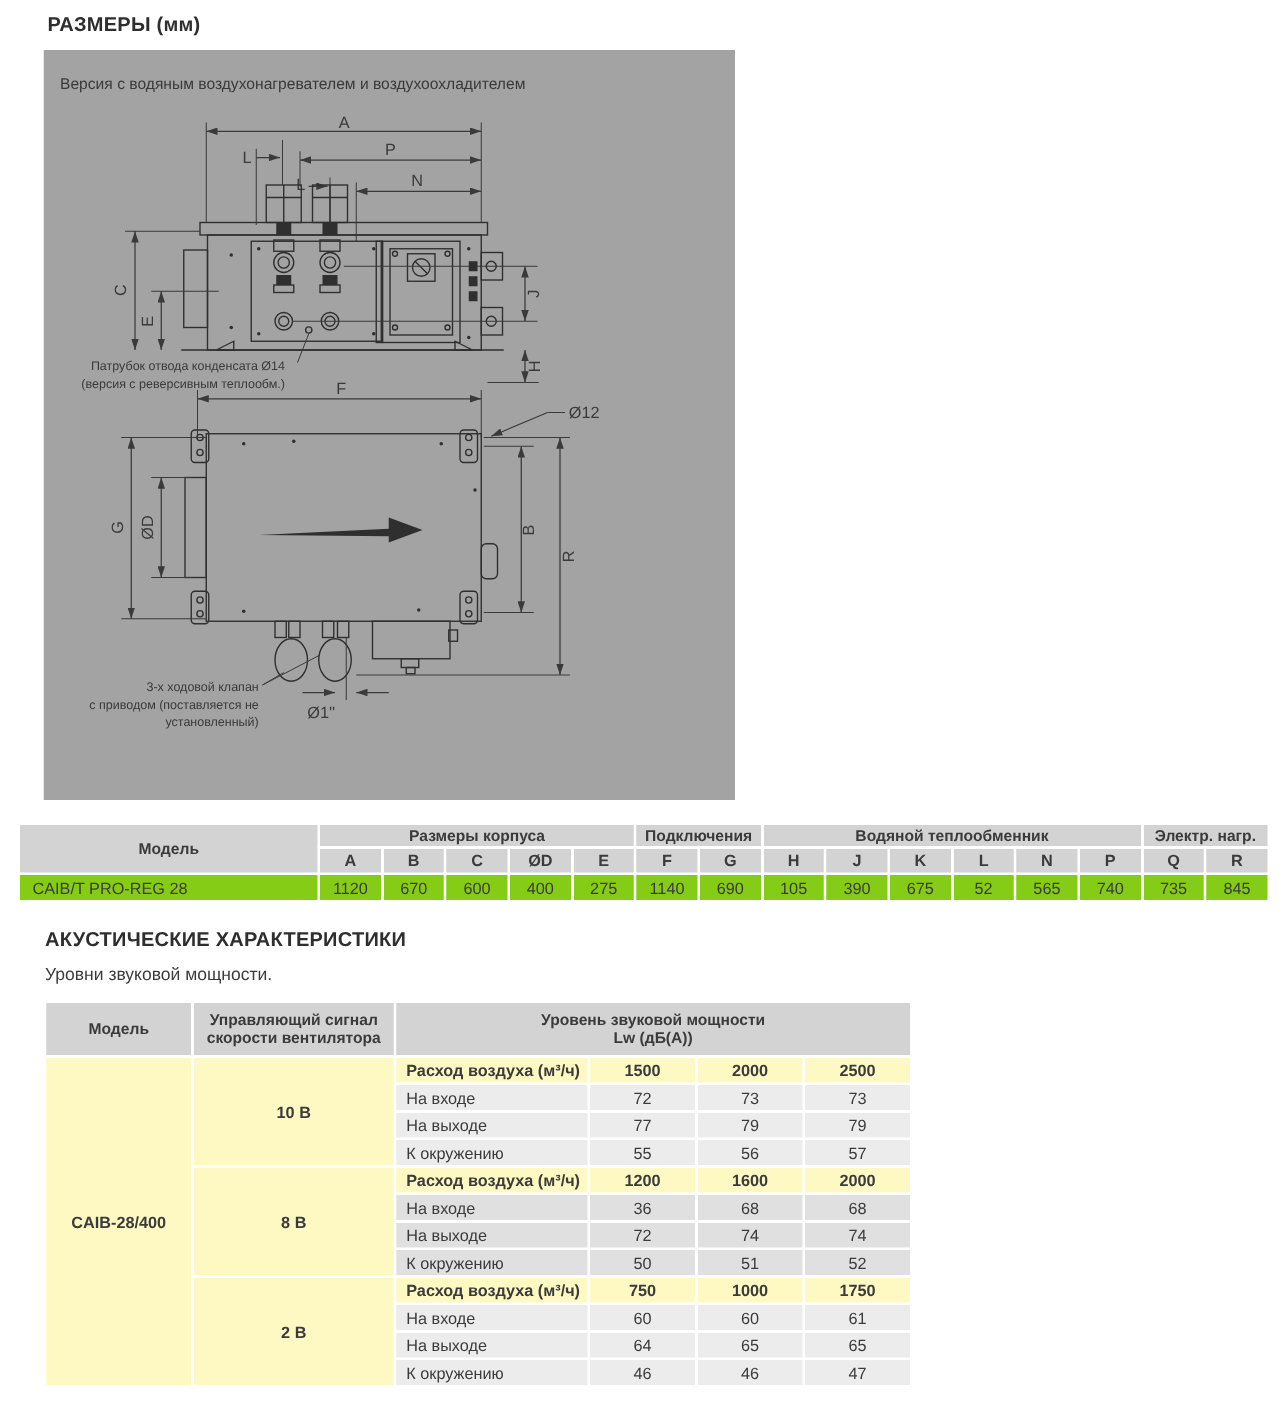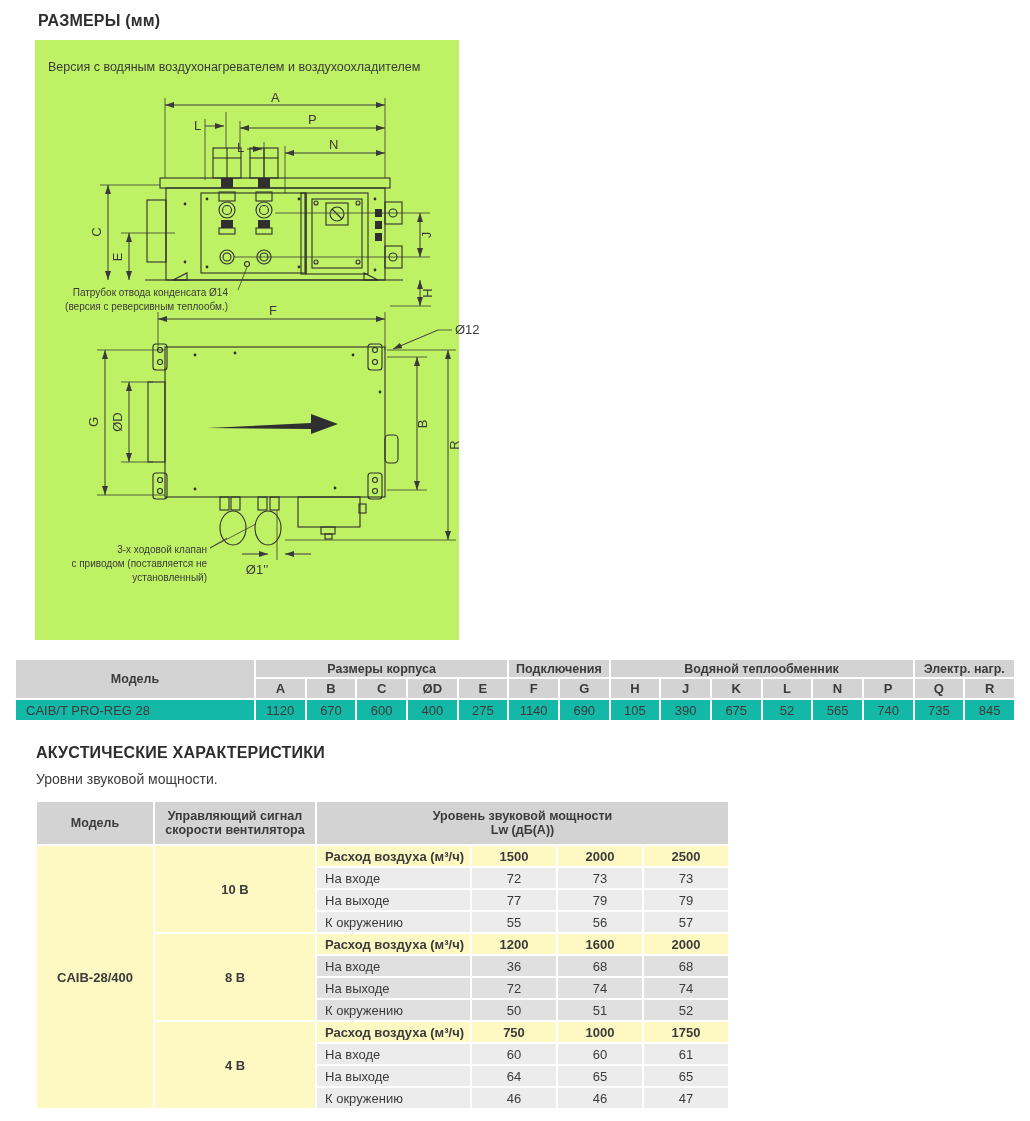--- a/index.html
+++ b/index.html
@@ -2,41 +2,41 @@
 <html><head>
 <meta charset="utf-8">
 <style>
   html,body{margin:0;padding:0;background:#ffffff;}
   body{width:1030px;height:1121px;position:relative;font-family:"Liberation Sans",sans-serif;color:#3b3b3b;}
   .abs{position:absolute;}
 
   .h1{font-size:16px;font-weight:bold;color:#2e2e2e;letter-spacing:.2px;}
   .sub{font-size:14px;color:#3b3b3b;}
 
-  .panel{left:35px;top:40px;width:424px;height:600px;background:#bef264;}
+  .panel{left:35px;top:40px;width:553px;height:600px;background:#a3a3a3;}
   .panel-caption{left:13px;top:20px;font-size:12.5px;color:#3a3a3a;}
   .drawing-svg{left:0;top:52px;}
 
   svg .part{stroke:#2f2f2f;stroke-width:1.1;fill:none;}
   svg .thin{stroke:#3a3a3a;stroke-width:0.8;fill:none;}
   svg .dim{stroke:#3a3a3a;stroke-width:1;fill:none;}
   svg .dark{fill:#2f2f2f;stroke:none;}
   svg .dot{fill:#2f2f2f;stroke:none;}
   svg text{fill:#3a3a3a;}
   svg .dim-label{font-size:13px;}
   svg .note{font-size:10px;}
 
   table{border-collapse:collapse;table-layout:fixed;font-size:13px;color:#3b3b3b;}
   th,td{border:2px solid #ffffff;text-align:center;padding:0;overflow:hidden;white-space:nowrap;}
 
   .t1{left:14px;top:658px;width:1002px;}
   .t1 th{background:#d3d3d3;font-weight:bold;}
   .t1 .gh th{height:17px;font-size:12.5px;}
   .t1 .ch th{height:19px;}
-  .t1 .dr td{background:#14b8a6;height:20px;}
+  .t1 .dr td{background:#84cc16;height:20px;}
   .t1 td.model{text-align:left;padding-left:10px;}
 
   .t2{left:35px;top:800px;width:693px;}
   .t2 th{background:#d3d3d3;font-weight:bold;}
   .t2 .hd th{height:42px;font-size:12.5px;white-space:normal;}
   .t2 td{height:20px;}
   .t2 td.lbl{text-align:left;padding-left:8px;}
   .t2 tr.flow td{background:#fef9c3;font-weight:bold;}
   .t2 tr.g0 td.v, .t2 tr.g2 td.v{background:#ececec;}
   .t2 tr.g1 td.v{background:#e0e0e0;}
@@ -374,21 +374,21 @@
     <td class="v">74</td>
   </tr>
   <tr class="g1">
     <td class="lbl v">К окружению</td>
     <td class="v">50</td>
     <td class="v">51</td>
     <td class="v">52</td>
   </tr>
 
   <tr class="flow">
-    <td class="sig s2" rowspan="4">4 В</td>
+    <td class="sig s2" rowspan="4">2 В</td>
     <td class="lbl">Расход воздуха (м³/ч)</td>
     <td>750</td>
     <td>1000</td>
     <td>1750</td>
   </tr>
   <tr class="g2">
     <td class="lbl v">На входе</td>
     <td class="v">60</td>
     <td class="v">60</td>
     <td class="v">61</td>

